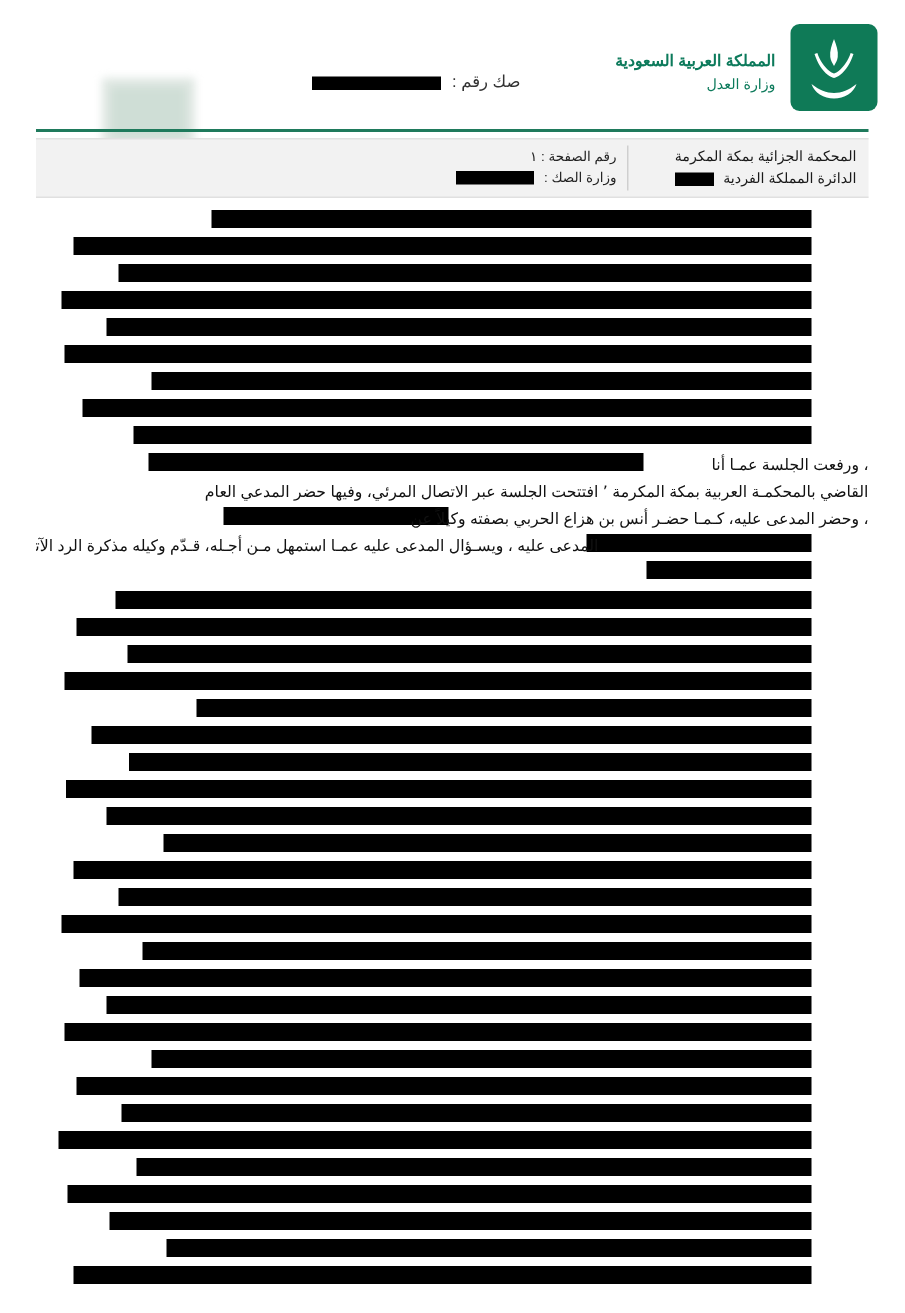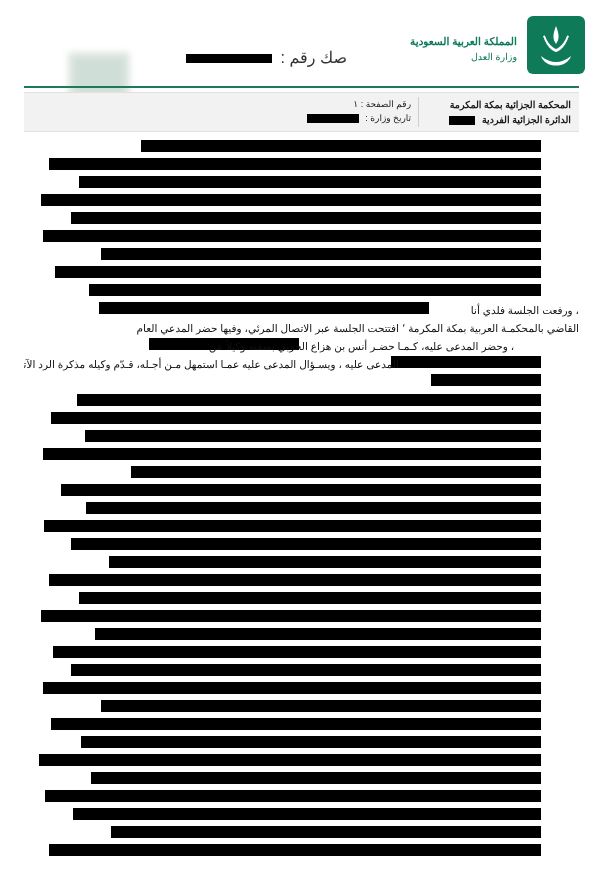--- a/index.html
+++ b/index.html
@@ -46,21 +46,21 @@
   .header-titles .line2 {
     font-size: 9.5px;
     font-weight: normal;
     color: #0c7a5b;
   }
 
   .deed-no {
     position: absolute;
     top: 48px;
     right: 256px;
-    font-size: 16px;
+    font-size: 11px;
     color: #333;
     white-space: nowrap;
   }
   .redact-inline {
     display: inline-block;
     background: #000;
     height: 9px;
     vertical-align: middle;
     margin: 0 4px;
   }
@@ -105,21 +105,21 @@
   }
   .info-band .court-block {
     position: absolute;
     top: 5px;
     right: 8px;
     text-align: right;
     line-height: 1.55;
   }
   .info-band .court-block div {
     font-size: 9.5px;
-    font-weight: bold;
+    font-weight: normal;
     color: #1a1a1a;
     white-space: nowrap;
     margin-left: 32px;
   }
   .info-band .meta-block {
     position: absolute;
     top: 5px;
     right: 168px;
     line-height: 1.55;
   }
@@ -194,34 +194,34 @@
     <div class="qr-inner"></div>
   </div>
 
   <div class="header-rule"></div>
 </div>
 
 <div class="info-band">
   <div class="court-block">
     <div>المحكمة الجزائية بمكة المكرمة</div>
     <div>
-      <span>الدائرة الجزائية الفردية</span>
+      <span>الدائرة المملكة الفردية</span>
       <span class="redact-inline" style="width:26px;"></span>
     </div>
   </div>
 
   <div class="vert-sep" style="right:160px;"></div>
 
   <div class="meta-block">
     <div>
       <span>رقم الصفحة :</span>
       <span>١</span>
     </div>
     <div>
-      <span>تاريخ وزارة :</span>
+      <span>وزارة الصك :</span>
       <span class="redact-inline" style="width:52px;"></span>
     </div>
   </div>
 </div>
 
 <div class="doc-body">
 
   <div id="redaction-layer" style="position:absolute; inset:0;">
       <div class="bar" style="top: 0px; right: 38px; width: 400px;"></div>
       <div class="bar" style="top: 18px; right: 38px; width: 492px;"></div>
@@ -257,20 +257,20 @@
       <div class="bar" style="top: 578px; right: 38px; width: 490px;"></div>
       <div class="bar" style="top: 596px; right: 38px; width: 460px;"></div>
       <div class="bar" style="top: 614px; right: 38px; width: 502px;"></div>
       <div class="bar" style="top: 632px; right: 38px; width: 450px;"></div>
       <div class="bar" style="top: 650px; right: 38px; width: 496px;"></div>
       <div class="bar" style="top: 668px; right: 38px; width: 468px;"></div>
       <div class="bar" style="top: 686px; right: 38px; width: 430px;"></div>
       <div class="bar" style="top: 704px; right: 38px; width: 492px;"></div>
     </div>
 
-  <div class="text-line" style="top:162px; right:0; left:188px; text-align:right;">، ورفعت الجلسة فلدي أنا</div>
+  <div class="text-line" style="top:162px; right:0; left:188px; text-align:right;">، ورفعت الجلسة عمـا أنا</div>
 
   <div class="text-line" style="top:180px;">القاضي بالمحكمـة العربية بمكة المكرمة ٬ افتتحت الجلسة عبر الاتصال المرئي، وفيها حضر المدعي العام</div>
 
-  <div class="text-line" style="top:198px; right:0; left:120px; text-align:center;">، وحضر المدعى عليه، كـمـا حضـر أنس بن هزاع الحربي بصفته وكيلاً عن</div>
+  <div class="text-line" style="top:198px; right:0; left:120px; text-align:right;">، وحضر المدعى عليه، كـمـا حضـر أنس بن هزاع الحربي بصفته وكيلاً عن</div>
 
   <div class="text-line" style="top:216px; right:180px; left:0; text-align:right;">المدعى عليه ، ويسـؤال المدعى عليه عمـا استمهل مـن أجـله، قـدّم وكيله مذكرة الرد الآتي نصها</div>
 </div>
 
 </body></html>

